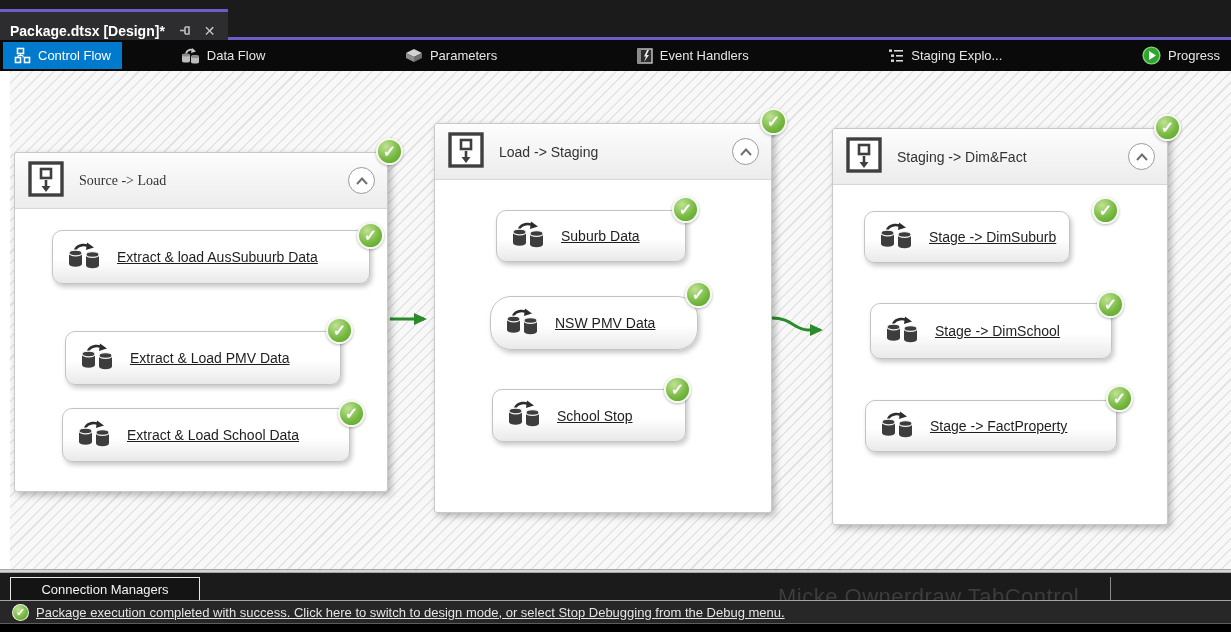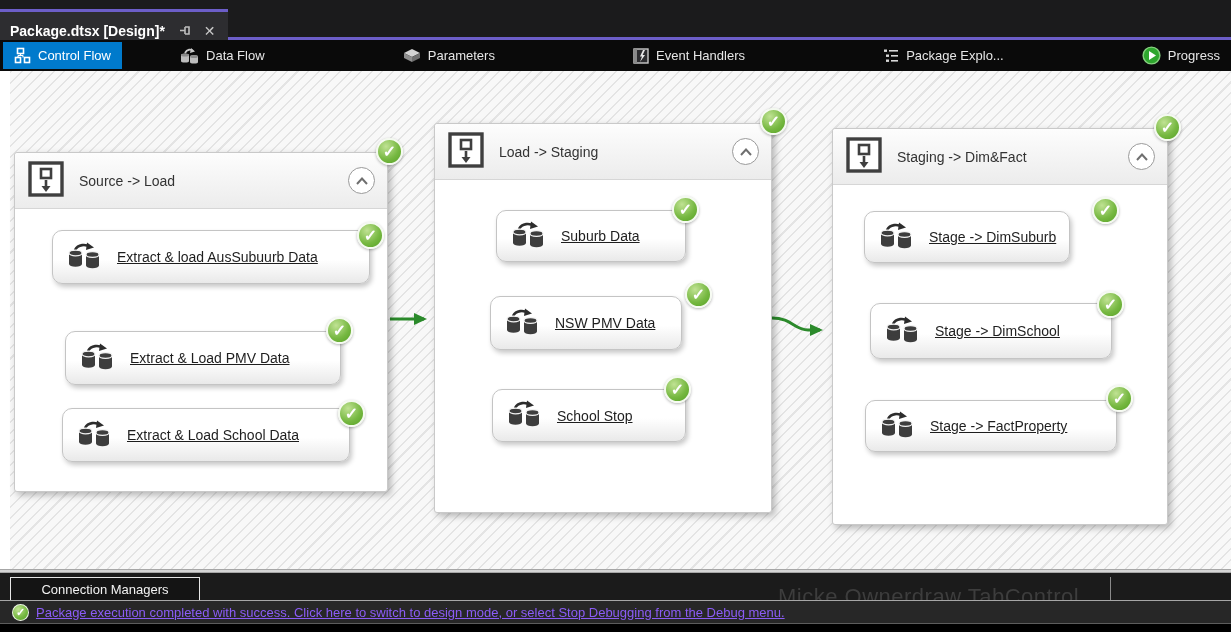--- a/index.html
+++ b/index.html
@@ -101,21 +101,21 @@
     background:#272727; border-top:1px solid #a6a6a6; border-bottom:1px solid #5d5d5d;
     display:flex; align-items:center; padding-left:12px; gap:7px;
   }
   .status-check {
     width:17px; height:17px; border-radius:50%; flex:0 0 auto;
     background:radial-gradient(circle at 35% 28%, #c0e293, #76b841 58%, #55a124);
     border:1px solid rgba(255,255,255,0.85);
     color:#fff; display:flex; align-items:center; justify-content:center;
   }
   .status-check::after { content:"\2713"; font-size:11px; font-weight:bold; }
-  .status-link { color:#8b5cf6; font-size:13px; text-decoration:underline; cursor:pointer; white-space:nowrap; }
+  .status-link { color:#e5e5e5; font-size:13px; text-decoration:underline; cursor:pointer; white-space:nowrap; }
 
   .footer { position:absolute; left:0; top:625px; width:1231px; height:7px; background:#000; }
 </style>
 </head>
 <body>
 
 <div class="titlebar">
   <div class="doc-tab">
     <span class="title">Package.dtsx [Design]*</span>
     <span class="pin">
@@ -196,21 +196,21 @@
         <g fill="#d8d8d8">
           <rect x="1" y="1.5" width="3" height="2.4"></rect>
             <rect x="6" y="2" width="9" height="1.6"></rect>
           <rect x="3" y="6.5" width="3" height="2.4"></rect>
             <rect x="8" y="7" width="7" height="1.6"></rect>
           <rect x="3" y="11.5" width="3" height="2.4"></rect>
             <rect x="8" y="12" width="7" height="1.6"></rect>
         </g>
       </svg>
     </span>
-    <span>Package Explo...</span>
+    <span>Staging Explo...</span>
   </div>
   <div class="tb-gap"></div>
   <div class="tb-item">
     <span class="ic">
       <svg width="19" height="19" viewBox="0 0 19 19">
         <circle cx="9.5" cy="9.5" r="8.4" fill="#2ea62e" stroke="#86cf7f" stroke-width="1.4"></circle>
         <polygon points="7,5 14,9.5 7,14" fill="#ffffff"></polygon>
       </svg>
     </span>
     <span>Progress</span>
@@ -231,21 +231,21 @@
       <path d="M66,287 L40,287 L40,366 L52,366" marker-end="url(#ah)"></path>
       <path d="M590,192 L590,217" marker-end="url(#ah)"></path>
       <path d="M590,280 L590,310" marker-end="url(#ah)"></path>
       <path d="M988,193 L988,227" marker-end="url(#ah)"></path>
       <path d="M988,287 L988,321" marker-end="url(#ah)"></path>
       <path d="M390,248 L424,248" marker-end="url(#ah)"></path>
       <path d="M772,247 C792,247 794,259 808,259 L820,259" marker-end="url(#ah)"></path>
     </g>
   </svg>
 
-  <div class="seq-container" style="left:14px; top:81px; width:374px; height:340px;">
+  <div class="seq-container" style="left:14px; top:81px; width:374px; height:340px;font-family:Liberation Serif, serif;">
     <div class="seq-header">
       <span>
         <svg width="36" height="36" viewBox="0 0 36 36">
           <rect x="2" y="2" width="32" height="32" fill="#ffffff" stroke="#3f3f3f" stroke-width="3.4"></rect>
           <rect x="13" y="8" width="10" height="9" fill="none" stroke="#3f3f3f" stroke-width="2.6"></rect>
           <line x1="18" y1="19" x2="18" y2="25" stroke="#3f3f3f" stroke-width="2.6"></line>
           <polygon points="13.5,25 22.5,25 18,31" fill="#3f3f3f"></polygon>
         </svg>
       </span>
       <span class="seq-title">Source -&gt; Load</span>
@@ -365,21 +365,21 @@
             <ellipse cx="25.5" cy="24.5" rx="6.5" ry="2.8"></ellipse>
         </g>
         <g fill="#3d3d3d" stroke="#f2f2f2" stroke-width="1.2">
           <ellipse cx="8.5" cy="12" rx="6.5" ry="2.8"></ellipse>
             <ellipse cx="25.5" cy="13.5" rx="6.5" ry="2.8"></ellipse>
         </g>
       </svg>
     </span>
     <span class="task-label">Suburb Data</span>
   </div>
-  <div class="task" style="left:490px; top:225px; width:192px; height:54px;">
+  <div class="task" style="left:490px; top:225px; width:208px; height:54px;border-radius:21px;">
     <span>
       <svg width="34" height="29" viewBox="0 0 34 29">
         <path d="M8,9 C11,3 19,3 23,6" fill="none" stroke="#2d2d2d" stroke-width="2.6"></path>
         <polygon points="20,1.5 27,6.5 19,9" fill="#2d2d2d"></polygon>
         <g fill="#3d3d3d">
           <rect x="2" y="12" width="13" height="11"></rect>
             <ellipse cx="8.5" cy="23" rx="6.5" ry="2.8"></ellipse>
           <rect x="19" y="13.5" width="13" height="11"></rect>
             <ellipse cx="25.5" cy="24.5" rx="6.5" ry="2.8"></ellipse>
         </g>

